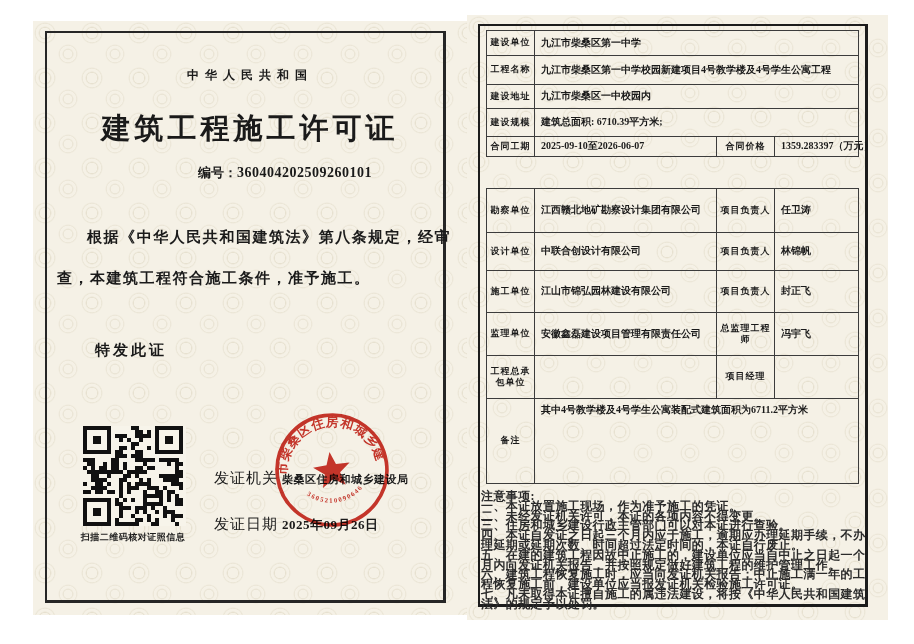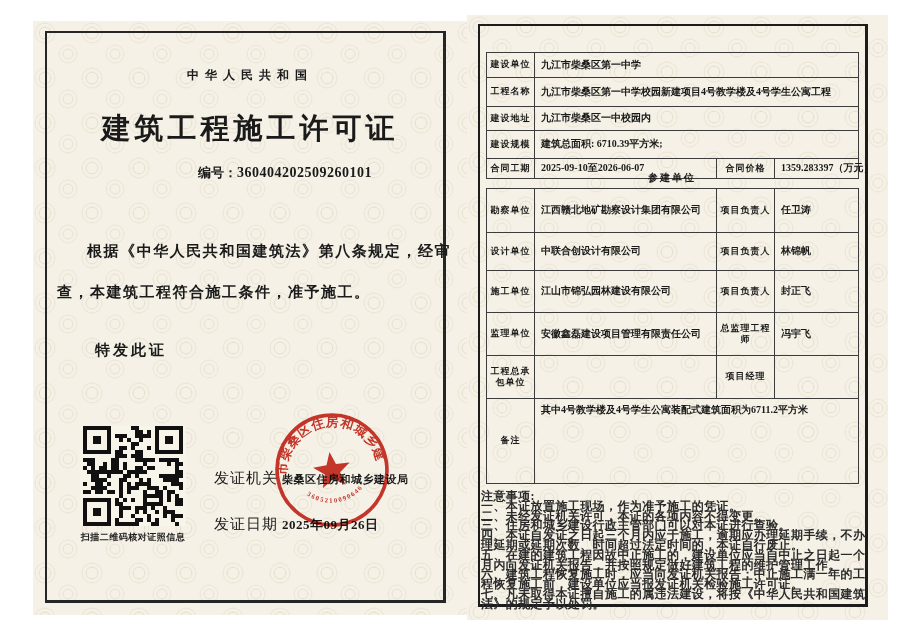--- a/index.html
+++ b/index.html
@@ -29,21 +29,21 @@
   }
 
   
   .country { position:absolute; top:46px; left:0; width:100%; text-align:center;
     font-size:12px; font-weight:bold; letter-spacing:6px; }
   .cert-title { position:absolute; top:88px; left:0; width:100%; text-align:center;
     font-size:29px; font-weight:bold; letter-spacing:4px; }
   .cert-number { position:absolute; top:143px; left:0; width:100%; text-align:center;
     padding-left:70px; font-size:13px; font-weight:bold; }
   .cert-number .num { font-size:14px; letter-spacing:0.5px; }
-  .decree { position:absolute; top:210px; left:24px; width:394px;
+  .decree { position:absolute; top:196px; left:24px; width:394px;
     font-size:15px; font-weight:bold; letter-spacing:1.5px; line-height:41px;
     text-align:justify; text-indent:2em; }
   .issue-note { position:absolute; top:320px; left:62px;
     font-size:15px; font-weight:bold; letter-spacing:3px;font-family:Liberation Mono, monospace; }
 
   .qr-block { position:absolute; left:45px; top:405px; width:110px; text-align:center; }
   .qr-block svg { width:106px; height:100px; background:#f7f4ea; display:block; margin:0 auto; }
   .qr-caption { margin-top:5px; font-size:9px; font-weight:bold; letter-spacing:0.5px; }
 
   .issuer-line { position:absolute; left:181px; top:448px; white-space:nowrap; }
@@ -51,21 +51,21 @@
   .big-label { font-size:15px; font-weight:normal; letter-spacing:1px; }
   .issuer-value { font-size:11px; font-weight:bold; letter-spacing:0.5px; }
   .date-value { font-size:13px; font-weight:bold; letter-spacing:0.5px; }
 
   .seal { position:absolute; left:238px; top:388px; width:122px; height:122px;
     mix-blend-mode:multiply; opacity:.93; transform:rotate(-8deg); z-index:5; }
 
   
   table { border-collapse:collapse; table-layout:fixed; }
   .info-table, .part-table { position:absolute; left:19px; width:372px; }
-  .info-table { top:37px; }
+  .info-table { top:15px; }
   .part-table { top:173px;padding-left:34px; }
   td { border:1.5px solid #3c3c3c; padding:2px 4px; font-weight:600;
     font-size:10px; line-height:1.25; overflow:visible; }
   td.lbl { text-align:center; font-size:9px; font-weight:600; letter-spacing:1px; padding:2px 2px; }
   td.val { text-align:left; padding-left:6px; }
   td.nowrap { white-space:nowrap; }
   .section-band { position:absolute; left:19px; top:152px; width:372px; height:21px;
     text-align:center; font-size:10px; font-weight:bold; letter-spacing:2px; line-height:21px; }
   td.remark-val { vertical-align:top; padding-top:5px;margin-left:16px; }
 
@@ -367,21 +367,20 @@
       </tr>
       <tr style="height:20px">
         <td class="lbl">合同工期</td>
         <td class="val nowrap">2025-09-10至2026-06-07</td>
         <td class="lbl">合同价格</td>
         <td class="val nowrap">1359.283397（万元）</td>
       </tr>
     </tbody>
       </table>
 
-    <div class="section-band">参建单位</div>
 
     <table class="part-table">
       <colgroup>
           <col style="width:48px">
           <col style="width:182px">
           <col style="width:58px">
           <col style="width:84px">
         </colgroup>
       <tbody>
           <tr style="height:44px">

